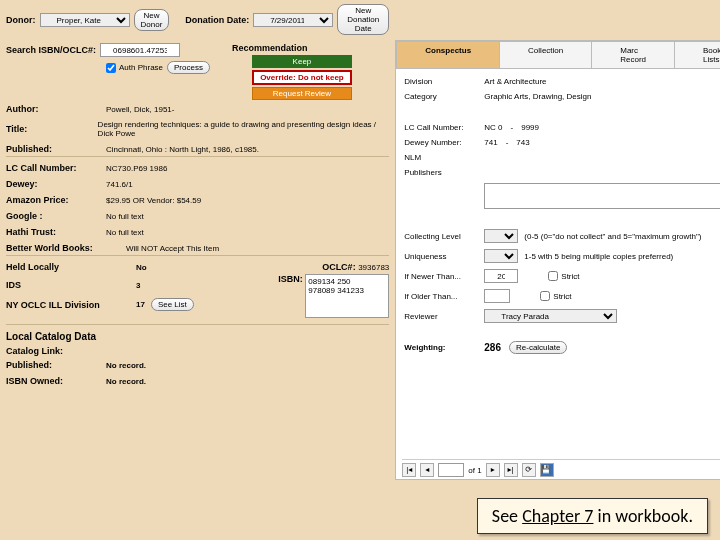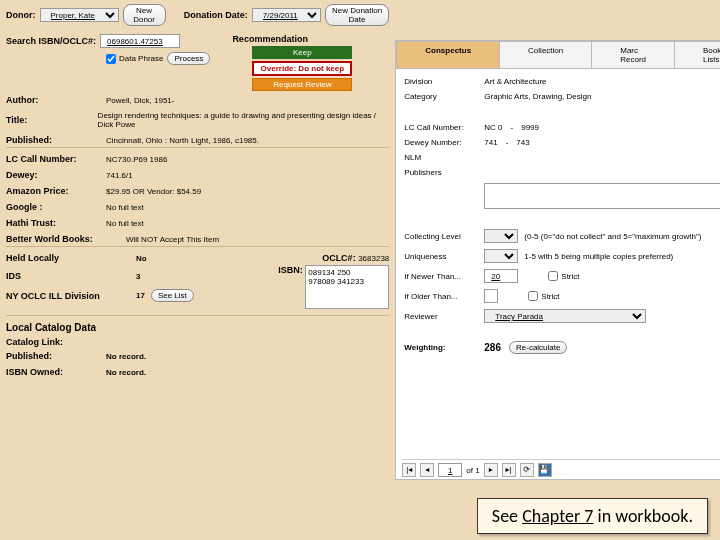--- a/index.html
+++ b/index.html
@@ -3,21 +3,21 @@
 <meta charset="utf-8">
 <style>
   * { box-sizing: border-box; margin: 0; padding: 0; }
   body { font-family: Arial, sans-serif; font-size: 9px; background: #eed9b8; width: 720px; height: 540px; position: relative; overflow: hidden; }
   .wrap { display: flex; width: 100%; height: 100%; }
   .left { width: 415px; padding: 4px 6px; display: flex; flex-direction: column; }
   .right { flex: 1; background: #fff; border: 1px solid #bbb; margin: 40px 6px 60px 0; position: relative; }
   .row { display: flex; align-items: center; margin-bottom: 4px; gap: 4px; }
   .lbl { font-weight: bold; font-size: 9px; white-space: nowrap; }
   .val { font-size: 8px; }
-  select, input[type=text] { font-size: 8px; border: 1px solid #999; padding: 1px 6px; height: 14px; text-decoration: underline; }
+  select, input[type=text] { font-size: 8px; border: 1px solid #999; padding: 1px 12px; height: 14px; }
   .btn { background: linear-gradient(#fefefe,#e8e8e8); border: 1px solid #888; font-size: 8px; padding: 1px 6px; border-radius: 8px; cursor: pointer; }
   .btn-green { background: #2a6e1f; color: #fff; border: 1px solid #2a6e1f; width: 100px; font-size: 8px; text-align: center; padding: 1px 0; }
   .btn-red { background: #fff; color: #b00; border: 2px solid #b00; width: 100px; font-size: 8px; font-weight: bold; text-align: center; padding: 1px 0; }
   .btn-orange { background: #e68a1c; color: #fff; border: 1px solid #c77200; width: 100px; font-size: 8px; text-align: center; padding: 1px 0; }
   .rec-stack { display: flex; flex-direction: column; gap: 2px; align-items: center; margin-left: 20px; }
   .tabs { display: flex; font-size: 8px; border-bottom: 1px solid #bbb; }
   .tab { padding: 4px 28px; border: 1px solid #bbb; border-bottom: none; background: #f4f4f4; margin-right: -1px; cursor: pointer; }
   .tab.active { background: #eabf7e; font-weight: bold; }
   .panel { padding: 8px; display: flex; flex-direction: column; gap: 6px; font-size: 8px; }
   .multi { background: #fff; border: 1px solid #999; font-size: 8px; padding: 2px; height: 44px; width: 84px; overflow: hidden; white-space: pre; }
@@ -50,21 +50,21 @@
 
     <div class="row" style="align-items:flex-start;margin-top:4px">
       <div style="display:flex;flex-direction:column;gap:4px">
         <div class="row" style="margin-bottom:0">
           <span class="lbl">Search ISBN/OCLC#:</span>
           <input type="text" style="width: 80px;" value="0698601.47253">
         </div>
         <div class="row" style="margin-left:100px;margin-bottom:0">
           <label class="chk">
               <input type="checkbox" class="cb" checked="" style="">
-              <span>Data Phrase</span>
+              <span>Auth Phrase</span>
             </label>
           <button class="btn">Process</button>
         </div>
       </div>
       <div style="margin-left:18px">
         <div class="lbl" style="margin-bottom:2px">Recommendation</div>
         <div class="rec-stack">
           <div class="btn-green">Keep</div>
           <div class="btn-red">Override:  Do not keep</div>
           <div class="btn-orange">Request Review</div>
@@ -124,21 +124,21 @@
             <span class="lbl3" style="width:130px;font-weight:bold">IDS</span>
             <span class="val" style="font-weight:bold">3</span>
           </div>
         <div class="keyrow" style="margin-top:8px">
             <span class="lbl3" style="width:130px;font-weight:bold">NY OCLC ILL Division</span>
             <span class="val" style="font-weight:bold">17</span>
         <button class="btn" style="margin-left:6px">See List</button>
           </div>
       </div>
       <div style="width:140px">
-        <div class="keyrow" style="justify-content:flex-end"><span class="lbl">OCLC#:</span>&nbsp;<span class="val">3683238</span></div>
+        <div class="keyrow" style="justify-content:flex-end"><span class="lbl">OCLC#:</span>&nbsp;<span class="val">3936783</span></div>
         <div class="keyrow" style="align-items:flex-start;margin-top:2px;justify-content:flex-end"><span class="lbl">ISBN:</span>&nbsp;<div class="multi">089134 250
 978089 341233</div></div>
       </div>
     </div>
 
     <div class="divline"></div>
 
     <div class="lbl" style="font-size:10px">Local Catalog Data</div>
     <div class="keyrow" style="margin-top:4px">
         <span class="lbl2">Catalog Link:</span>
@@ -211,21 +211,21 @@
       <div class="keyrow">
           <span class="lbl3">If Older Than...</span>
           <input type="text" style="width: 14px;" value="100">
           <label class="chk" style="margin-left:30px">
             <input type="checkbox" class="cb" style="">
             <span>Strict</span>
           </label>
         </div>
       <div class="keyrow">
           <span class="lbl3">Reviewer</span>
-          <select style="width:162px"><option>Tracy Parada</option></select>
+          <select style="width:133px"><option>Tracy Parada</option></select>
         </div>
       <div style="height:6px"></div>
       <div class="keyrow">
           <span class="lbl3" style="font-weight:bold">Weighting:</span>
           <span class="val" style="font-weight:bold;font-size:10px">286</span>
           <button class="btn" style="margin-left:8px">Re-calculate</button>
         </div>
     </div>
     <div class="nav">
       <div class="navbtn">|◂</div>

